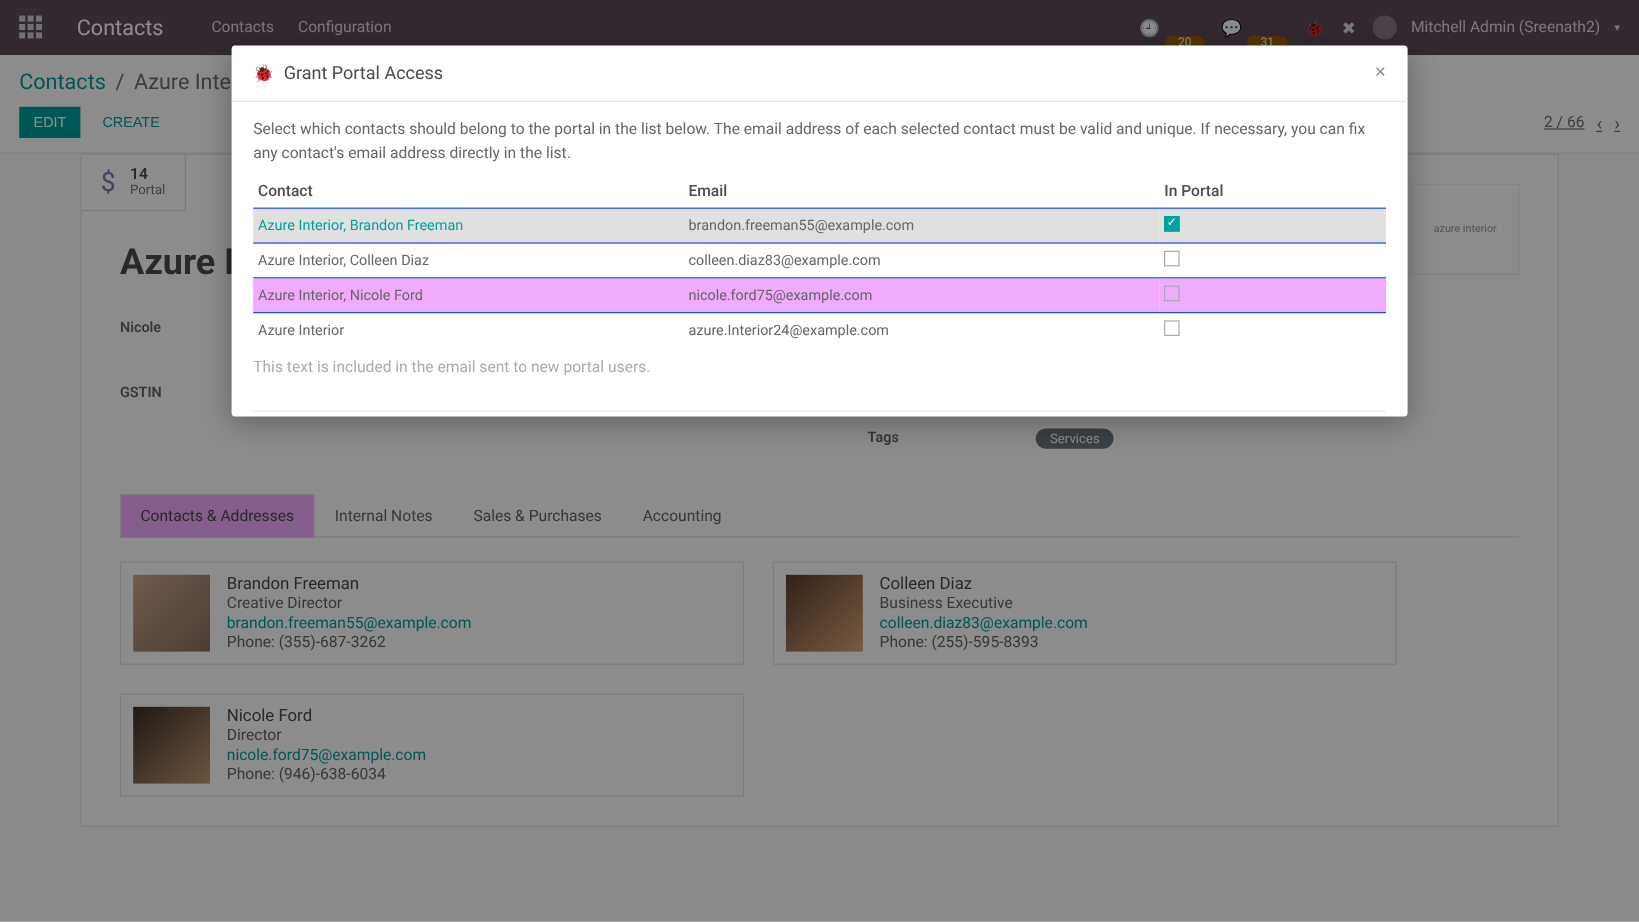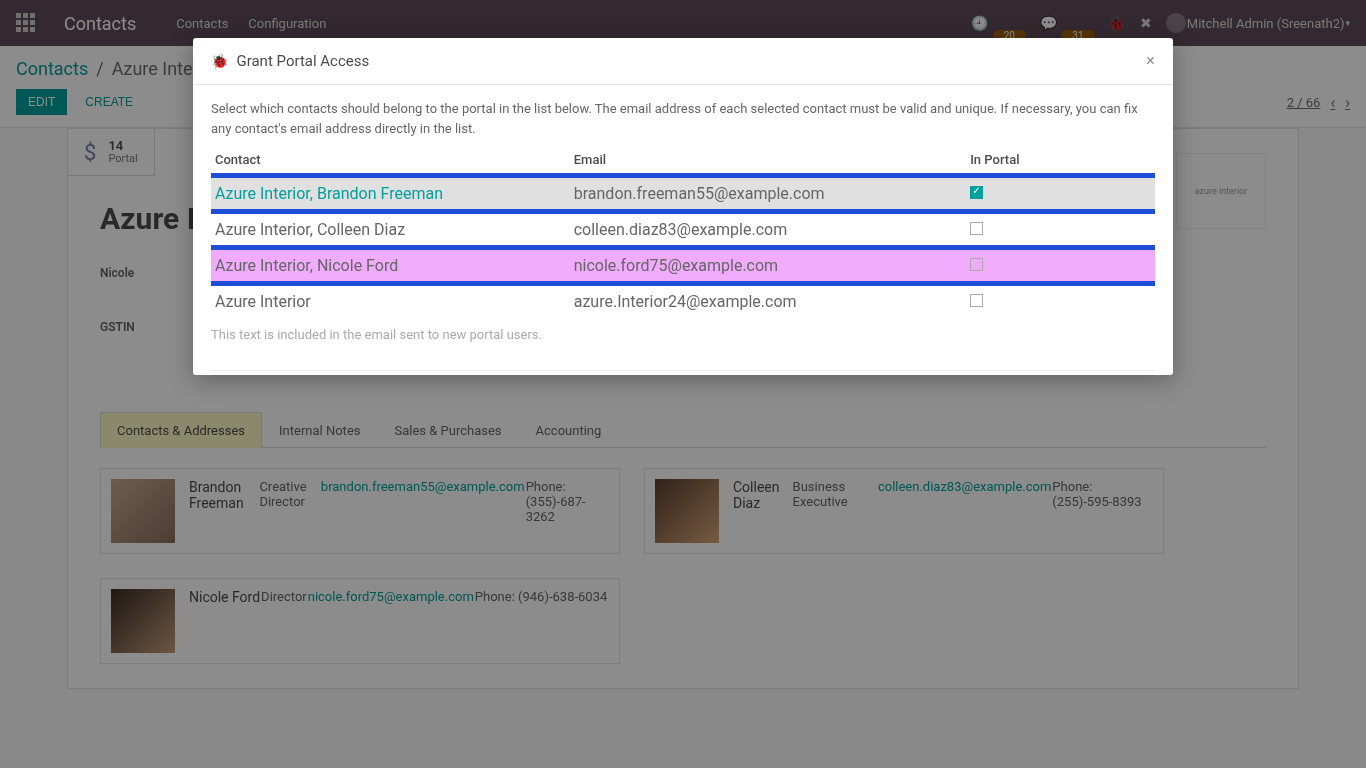--- a/index.html
+++ b/index.html
@@ -9,21 +9,21 @@
 .navbar { background: #5f4b58; height: 46px; display: flex; align-items: center; padding: 0 16px; color: #ddd; }
 .apps-icon { width: 20px; height: 20px; display: grid; grid-template-columns: repeat(3, 5px); grid-template-rows: repeat(3, 5px); gap: 2px; margin-right: 28px; cursor: pointer; }
 .apps-icon span { background: #ccc; width: 5px; height: 5px; }
 .brand { font-size: 18px; color: #fff; margin-right: 40px; }
 .nav-links { display: flex; gap: 20px; }
 .nav-links a { color: #ddd; text-decoration: none; font-size: 13px; }
 .nav-right { margin-left: auto; display: flex; align-items: center; gap: 14px; }
 .nav-badge { display: flex; align-items: center; gap: 4px; color: #ddd; font-size: 11px; }
 .nav-badge .count { background: #a16207; color: #fff; border-radius: 8px; padding: 0 11px; font-size: 10px; margin-top: 24px; }
 .nav-icon { color: #ddd; font-size: 14px; }
-.user-menu { display: flex; align-items: center; gap: 1px; color: #ddd; font-size: 13px; }
+.user-menu { display: flex; align-items: center; gap: 12px; color: #ddd; font-size: 13px; }
 .avatar-sm { width: 20px; height: 20px; border-radius: 50%; background: #8b7a85; }
 .caret { font-size: 9px; }
 
 
 .control-panel { background: #fff; padding: 12px 16px; border-bottom: 1px solid #e5e5e5; }
 .breadcrumb { display: flex; align-items: center; gap: 8px; font-size: 18px; color: #6f6f6f; }
 .breadcrumb a { color: #00a09d; text-decoration: none; }
 .cp-row { display: flex; align-items: center; margin-top: 10px; }
 .btn-edit { background: #00a09d; color: #fff; border: none; padding: 6px 12px; font-size: 12px; text-transform: uppercase; cursor: pointer; font-weight: 500; text-align: right; }
 .btn-create { background: transparent; color: #00a09d; border: none; padding: 6px 12px; font-size: 12px; text-transform: uppercase; cursor: pointer; font-weight: 500; margin-left: 6px; }
@@ -43,42 +43,42 @@
 .form-columns { display: flex; gap: 80px; margin-top: 30px; }
 .form-col { flex: 1; }
 .field-row { display: flex; margin-bottom: 18px; }
 .field-label { width: 140px; font-weight: 600; color: #666; font-size: 12px; }
 .field-value { color: #4c4c4c; font-size: 13px; }
 .tag-pill { display: inline-block; background: #6c757d; color: #fff; border-radius: 12px; padding: 2px 12px; font-size: 11px; }
 
 
 .tabs { display: flex; border-bottom: 1px solid #ddd; margin-top: 20px; }
 .tab { padding: 10px 16px; color: #666; cursor: pointer; border: 1px solid transparent; border-bottom: none; margin-bottom: -1px; }
-.tab.active { border-color: #ddd; background: #fef9c3; color: #4c4c4c; }
+.tab.active { border-color: #ddd; background: #f0abfc; color: #4c4c4c; }
 
 
 .contact-cards { display: flex; gap: 24px; flex-wrap: wrap; margin-top: 20px; }
 .contact-card { border: 1px solid #e2e2e2; display: flex; gap: 14px; padding: 10px; width: 520px; }
 .contact-photo { width: 64px; height: 64px; background: #ccc; flex-shrink: 0; }
-.contact-info { display: flex; flex-direction: row; gap: 1px; font-size: 13px; color: #666; }
+.contact-info { display: flex; flex-direction: column; gap: 1px; font-size: 13px; color: #666; }
 .contact-name { color: #4c4c4c; font-size: 14px; }
 .contact-email { color: #00a09d; }
 
 
 .overlay { position: absolute; inset: 0; background: rgba(0,0,0,0.45); display: flex; align-items: flex-start; justify-content: center; padding-top: 38px; }
 .modal { background: #fff; width: 980px; border-radius: 3px; box-shadow: 0 5px 25px rgba(0,0,0,0.3); }
 .modal-header { display: flex; align-items: center; padding: 14px 18px; border-bottom: 1px solid #e5e5e5; }
 .modal-title { font-size: 15px; color: #4c4c4c; display: flex; align-items: center; gap: 8px; }
 .bug-icon { color: #00a09d; font-size: 14px; }
 .modal-close { margin-left: auto; color: #888; font-size: 16px; cursor: pointer; background: none; border: none; }
 .modal-body { padding: 14px 18px 4px; }
 .modal-intro { color: #666; font-size: 13px; line-height: 1.5; margin-bottom: 8px; }
 .portal-table { width: 100%; border-collapse: collapse; }
 .portal-table th { text-align: left; font-weight: 500; color: #4c4c4c; padding: 6px 4px; font-size: 13px; }
-.portal-table td { padding: 6px 4px; font-size: 16px; color: #666; border-top: 5px solid #1d4ed8; margin-top: 36px; }
+.portal-table td { padding: 6px 4px; font-size: 12px; color: #666; border-top: 1px solid #1d4ed8; margin-top: 36px; }
 .portal-table tr.selected { background: #e0e0e0; }
 .portal-table tr.selected td:first-child { color: #00a09d; }
 .portal-table tr.alt { background: #f0abfc; }
 .checkbox { width: 13px; height: 13px; border: 1px solid #aaa; display: inline-block; position: relative; }
 .checkbox.checked { background: #00a09d; border-color: #00a09d; }
 .checkbox.checked::after { content: "✓"; color: #fff; font-size: 10px; position: absolute; top: -2px; left: 1px; }
 .msg-placeholder { color: #aaa; font-size: 13px; padding: 10px 0 28px; border-bottom: 1px solid #ececec; }
 .modal-footer { padding: 14px 18px 22px; display: flex; gap: 10px; }
 .btn-primary { background: #00a09d; color: #fff; border: none; padding: 7px 14px; font-size: 12px; font-weight: 600; text-transform: uppercase; cursor: pointer; }
 .btn-link { background: transparent; border: none; color: #00a09d; font-size: 12px; font-weight: 600; text-transform: uppercase; cursor: pointer; padding: 7px 8px; }

